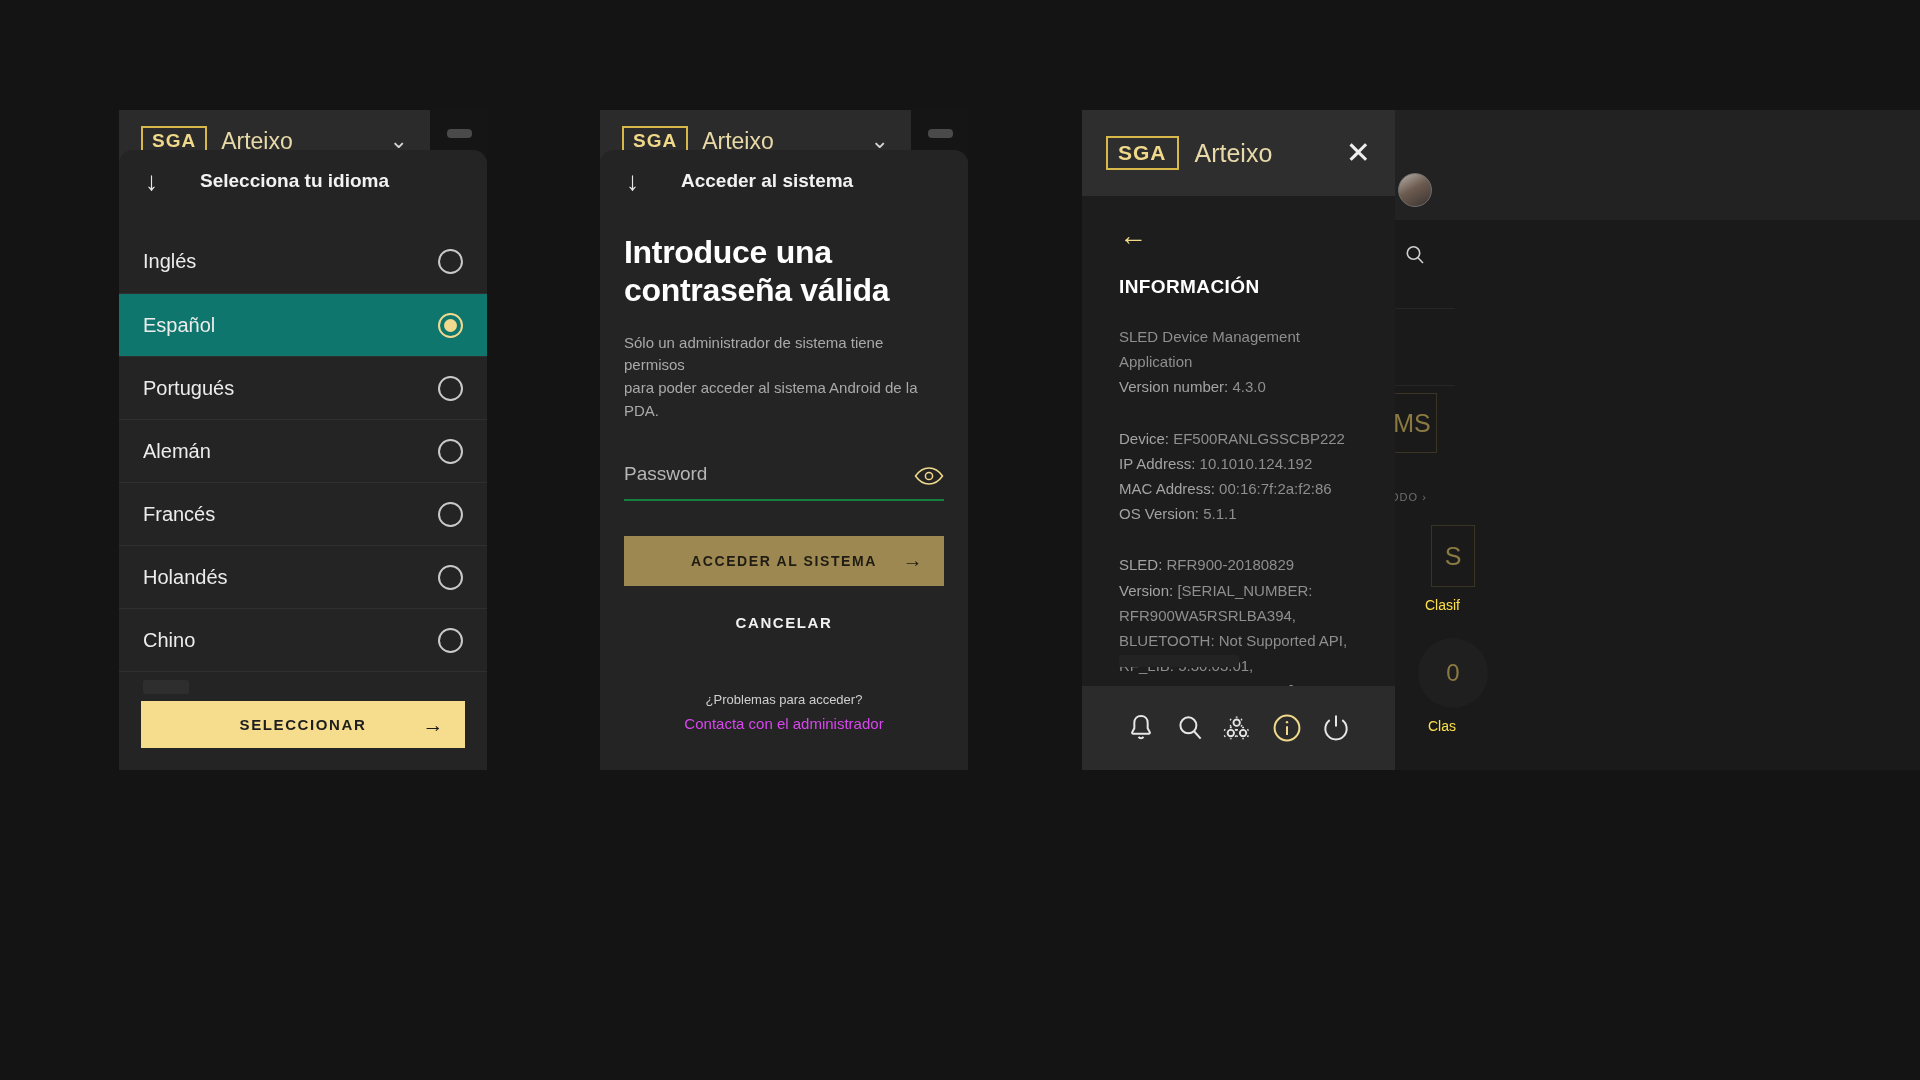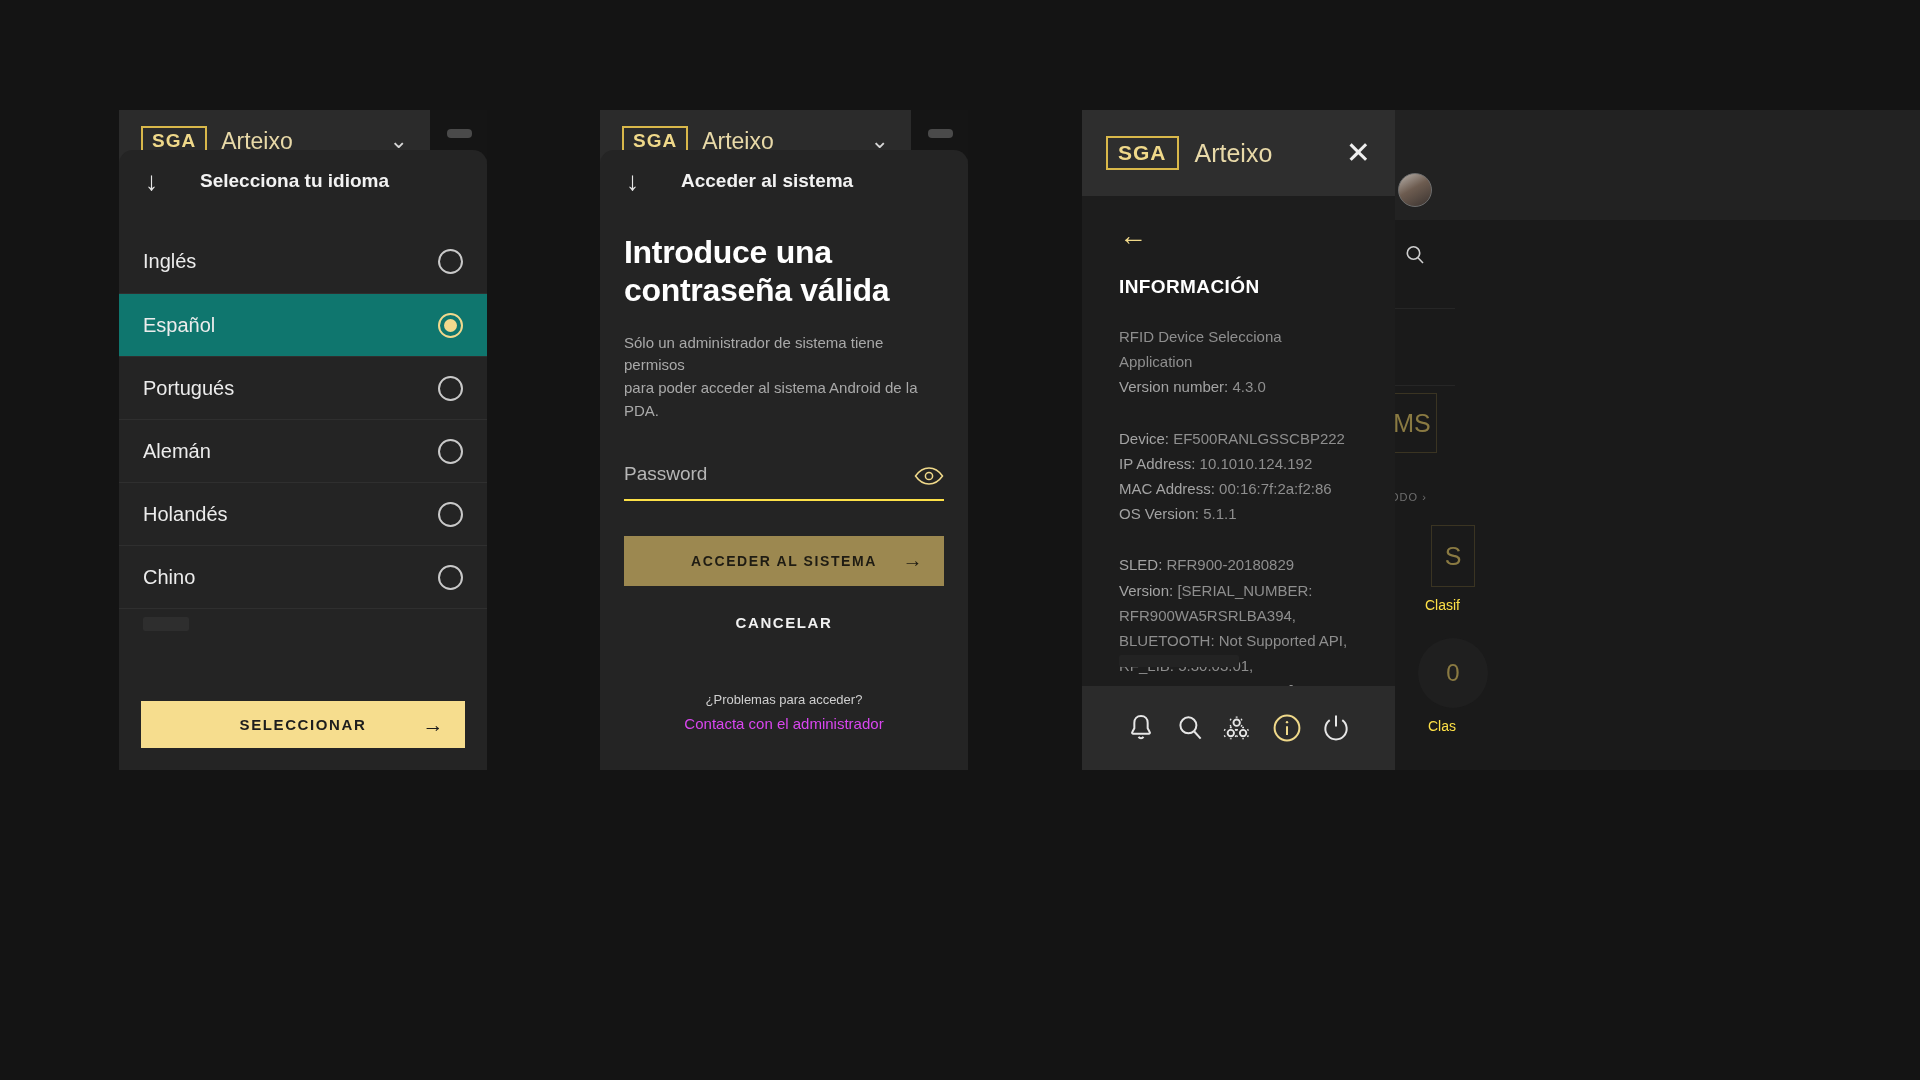--- a/index.html
+++ b/index.html
@@ -120,21 +120,21 @@
     color: #ffffff; font-size: 32px; font-weight: bold;
     line-height: 1.18; letter-spacing: -0.3px;
   }
   .pw-desc {
     color: #a9a9a9; font-size: 15px; line-height: 1.52;
     margin-top: 22px;
   }
   .pw-field {
     margin-top: 40px;
     display: flex; align-items: flex-end; justify-content: space-between;
-    border-bottom: 2px solid #fde047;
+    border-bottom: 2px solid #15803d;
     padding-bottom: 14px;
   }
   .pw-placeholder { color: #b6b6b6; font-size: 19px; }
   .eye { width: 30px; height: 18px; position: relative; }
   .eye svg { display: block; }
 
   .gold-btn {
     margin-top: 35px;
     height: 50px;
     background: #9c8850;
@@ -297,20 +297,24 @@
           </div>
           <div class="lang-row">
             <span class="lang-name">Portugués</span>
             <span class="radio"></span>
           </div>
           <div class="lang-row">
             <span class="lang-name">Alemán</span>
             <span class="radio"></span>
           </div>
           <div class="lang-row">
+            <span class="lang-name">Francés</span>
+            <span class="radio"></span>
+          </div>
+          <div class="lang-row">
             <span class="lang-name">Holandés</span>
             <span class="radio"></span>
           </div>
           <div class="lang-row">
             <span class="lang-name">Chino</span>
             <span class="radio"></span>
           </div>
         </div>
 
       <div class="lang-partial">
@@ -385,21 +389,21 @@
       <div class="sga-logo">SGA</div>
       <div class="app-title">Arteixo</div>
       <div class="close-x">✕</div>
     </div>
 
     <div class="info-body">
       <div class="back-arrow">←</div>
       <div class="info-heading">INFORMACIÓN</div>
 
       <div class="info-block">
-        <div class="info-line muted-line">RFID Device Selecciona Application</div>
+        <div class="info-line muted-line">SLED Device Management Application</div>
         <div id="rows-primary">
             <div class="info-line"><b>Version number: </b><span>4.3.0</span></div>
           </div>
       </div>
 
       <div class="info-block" id="rows-device">
           <div class="info-line"><b>Device: </b><span>EF500RANLGSSCBP222</span></div>
           <div class="info-line"><b>IP Address: </b><span>10.1010.124.192</span></div>
           <div class="info-line"><b>MAC Address: </b><span>00:16:7f:2a:f2:86</span></div>
           <div class="info-line"><b>OS Version: </b><span>5.1.1</span></div>

